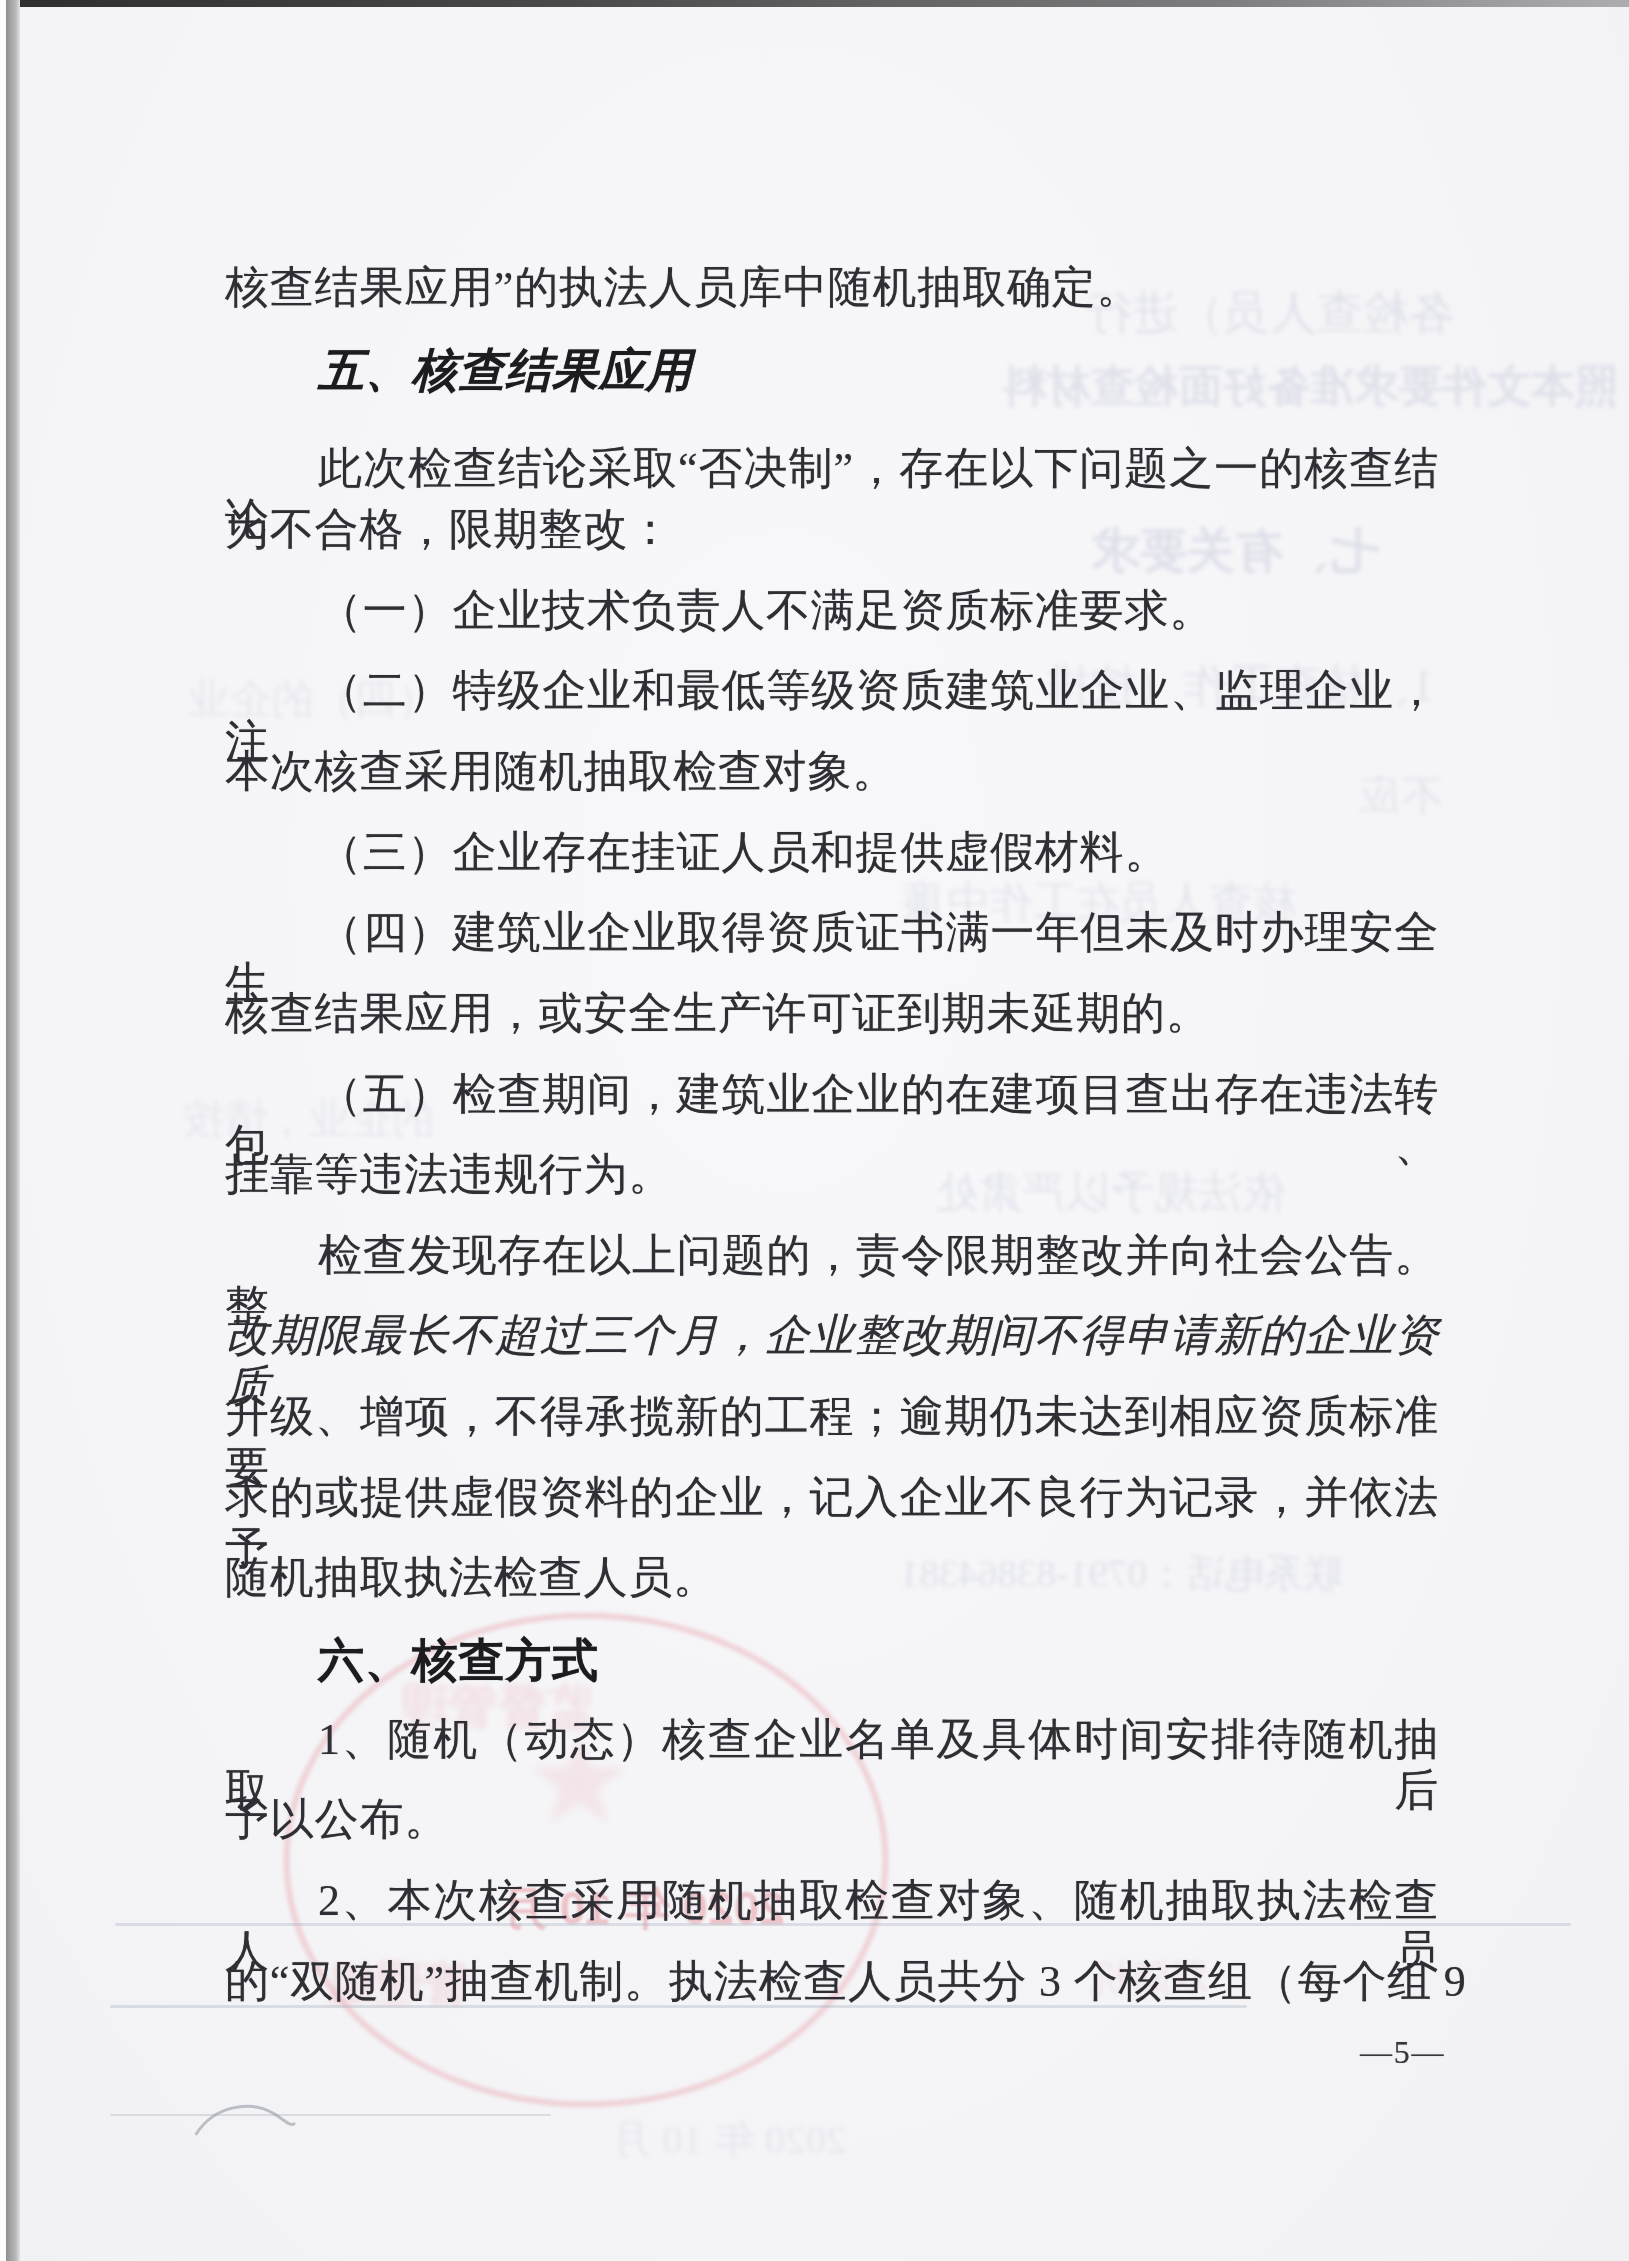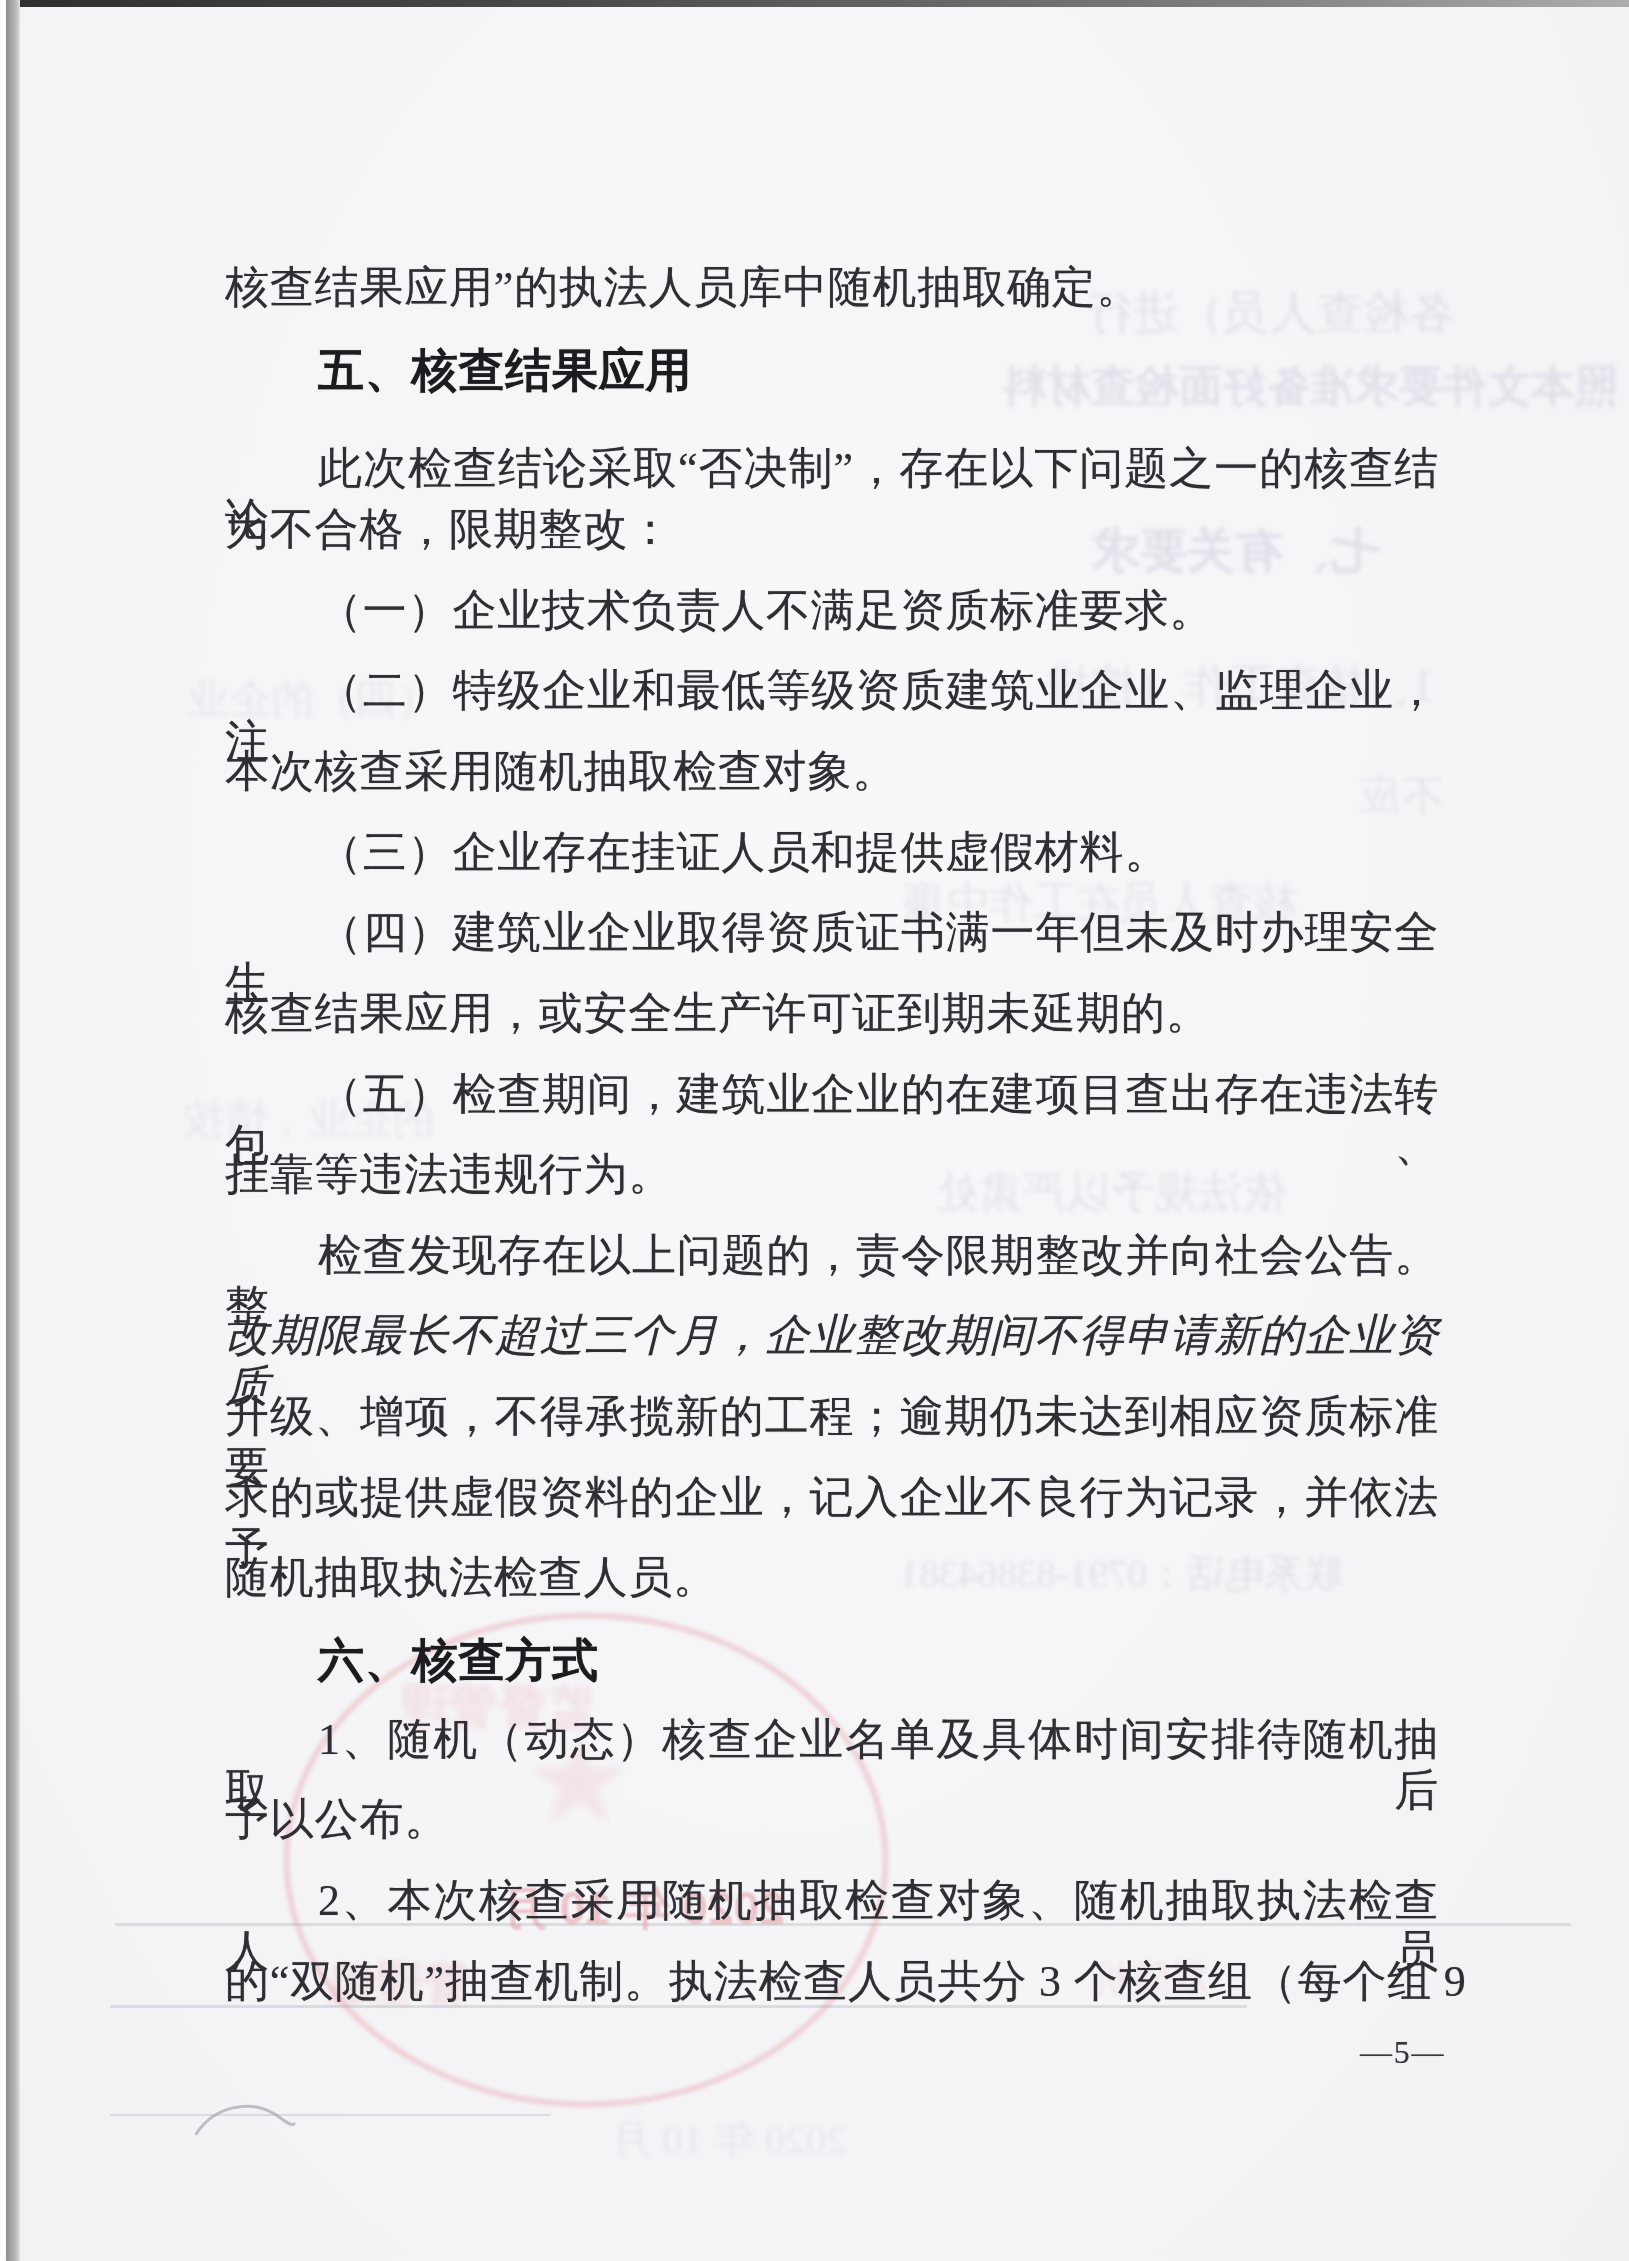--- a/index.html
+++ b/index.html
@@ -60,21 +60,21 @@
   <div id="stamp-layer">
     <div id="stamp-ring" style="left: 284px; top: 1613px; width: 594px; height: 484px;"></div>
   <div class="stamp-row" style="left: 522px; top: 1706px; font-size: 127px; opacity: 0.1; filter: blur(4.2px);">★</div>
       <div class="stamp-row" style="left: 399px; top: 1674px; font-size: 49px; opacity: 0.15; filter: blur(3px);">监督管理</div>
       <div class="stamp-row" style="left: 501px; top: 1878px; font-size: 46px; opacity: 0.32; filter: blur(1.3px);">2020 年 10 月</div>
       <div class="stamp-row" style="left: 327px; top: 1952px; font-size: 48px; opacity: 0.16; filter: blur(3px);">管理组</div>
     </div>
 
   <div id="text-layer">
       <div class="line" style="top: 263px;">核查结果应用”的执法人员库中随机抽取确定。</div>
-      <div class="line heading indent" style="top: 344px;">五、核查结果应用</div>
+      <div class="line heading indent" style="top: 344px; font-style: italic;">五、核查结果应用</div>
       <div class="line indent justify" style="top: 444px;">此次检查结论采取“否决制”，存在以下问题之一的核查结论</div>
       <div class="line" style="top: 505px;">为不合格，限期整改：</div>
       <div class="line indent" style="top: 586px;">（一）企业技术负责人不满足资质标准要求。</div>
       <div class="line indent justify" style="top: 666px;">（二）特级企业和最低等级资质建筑业企业、监理企业，注</div>
       <div class="line" style="top: 747px;">本次核查采用随机抽取检查对象。</div>
       <div class="line indent" style="top: 828px;">（三）企业存在挂证人员和提供虚假材料。</div>
       <div class="line indent justify" style="top: 908px;">（四）建筑业企业取得资质证书满一年但未及时办理安全生</div>
       <div class="line" style="top: 989px;">核查结果应用，或安全生产许可证到期未延期的。</div>
       <div class="line indent justify" style="top: 1070px;">（五）检查期间，建筑业企业的在建项目查出存在违法转包、</div>
       <div class="line" style="top: 1150px;">挂靠等违法违规行为。</div>

